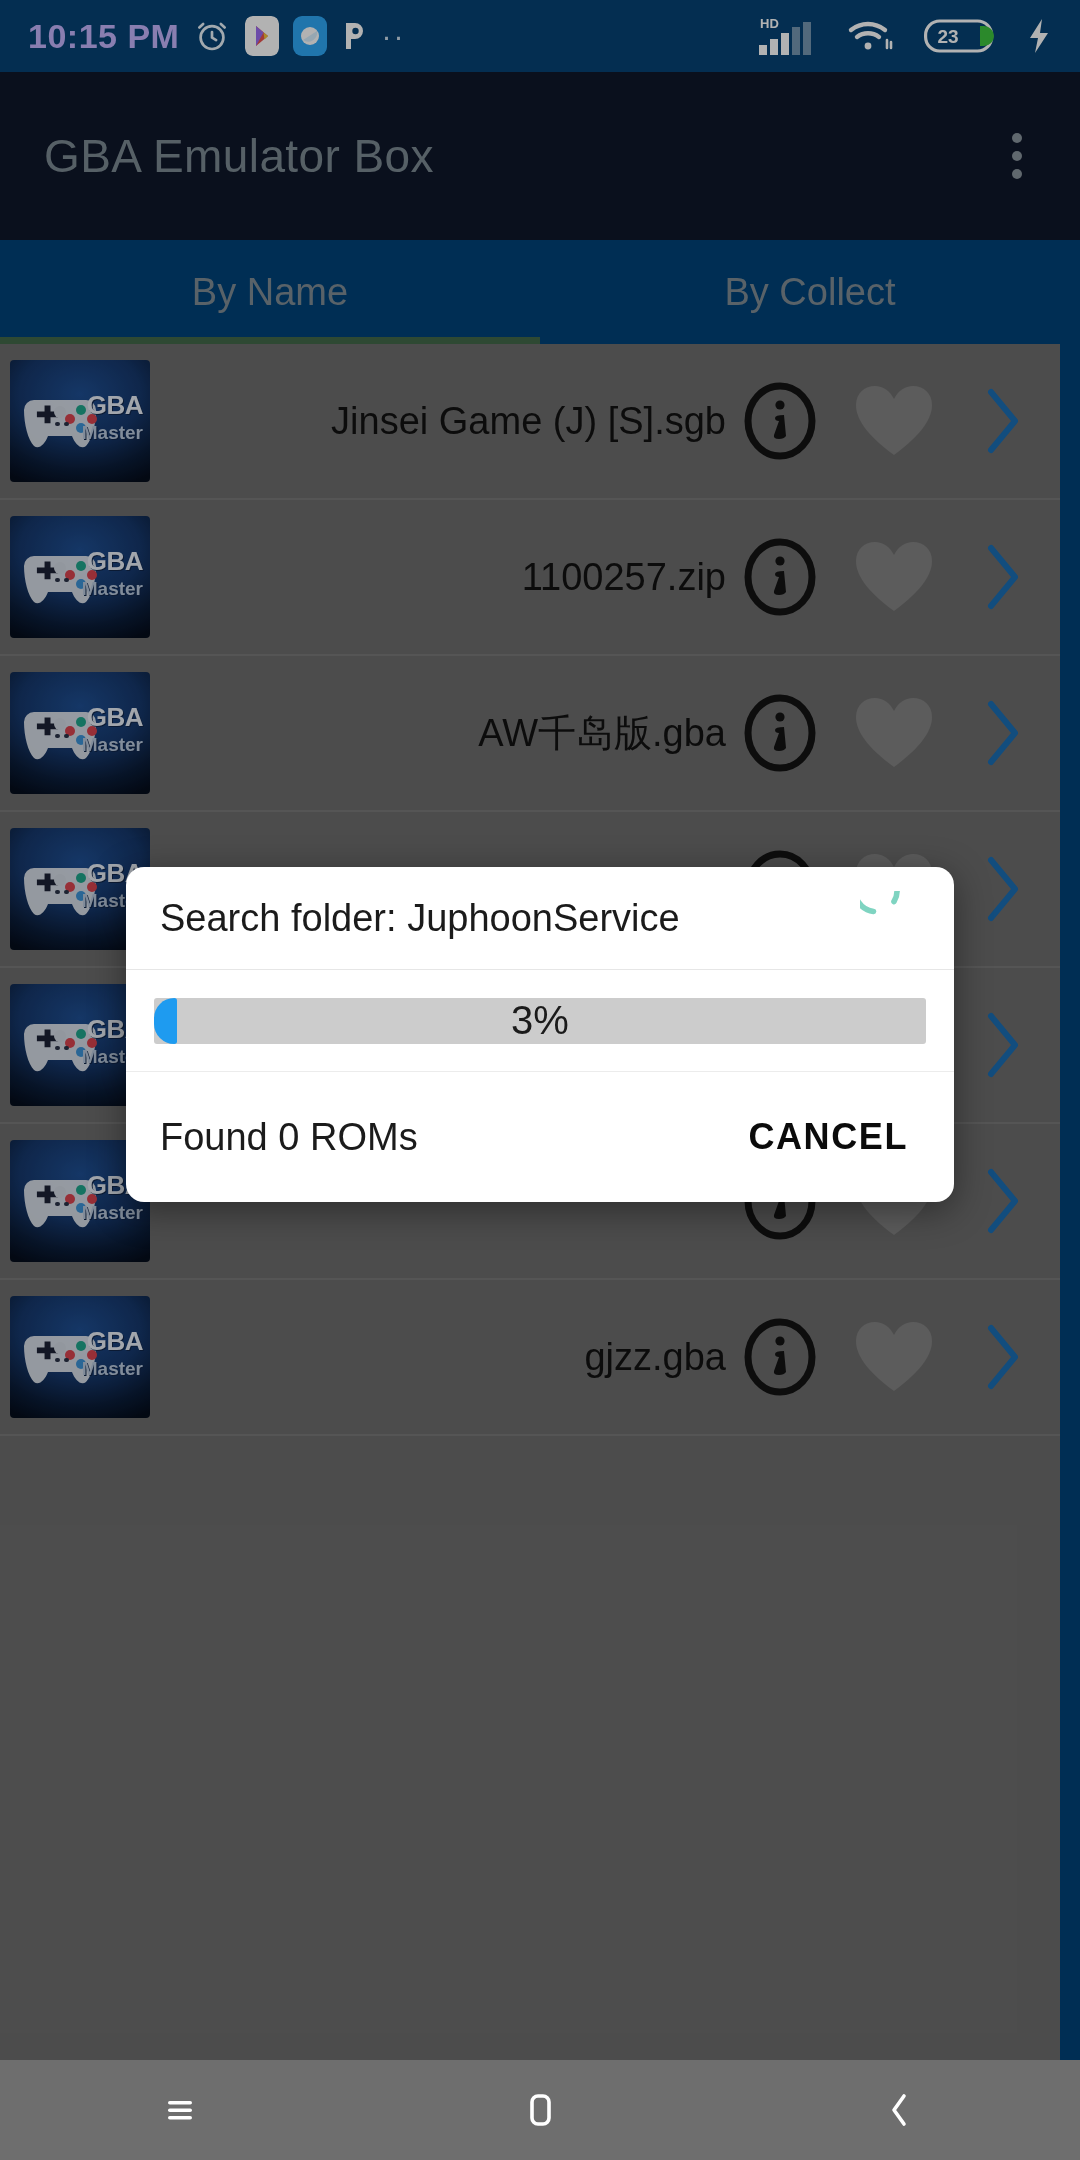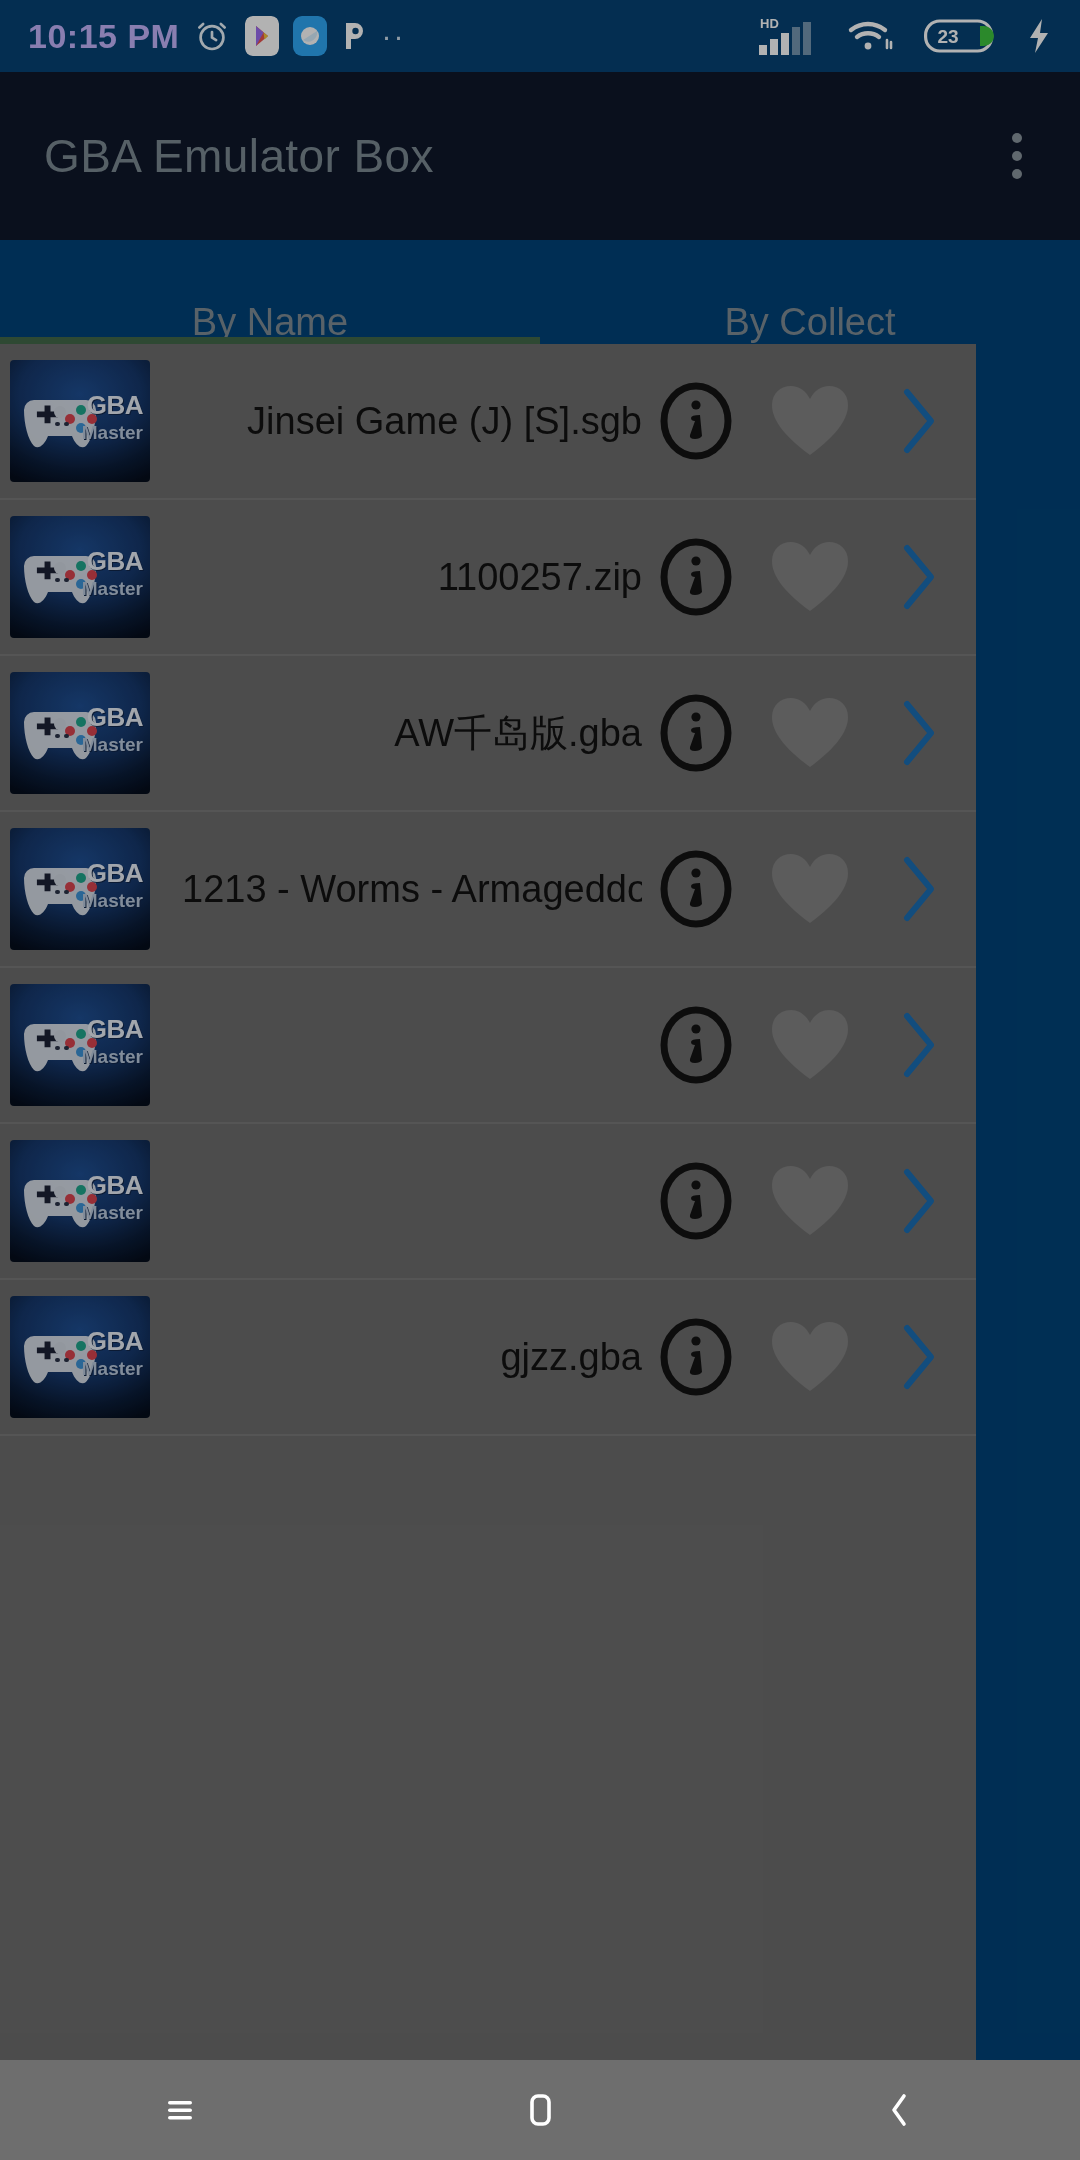--- a/index.html
+++ b/index.html
@@ -59,38 +59,37 @@
     background:#8a969e; display:block;
   }
 
   
   #tabs {
     position:absolute; top:240px; left:0;
     width:1080px; height:104px;
     background:#004379;
     display:flex;
     z-index:4;
-    align-items:flex-end;
   }
   .tab {
     flex:1; display:flex; align-items:center; justify-content:center;
     position:relative;
     color:#808d96;
     font-size:38px;
   }
   .tab.active::after {
     content:""; position:absolute; bottom:0; left:0;
     width:100%; height:7px;
     background:#43694a;
   }
 
   
   #list {
     position:absolute; top:344px; left:0;
-    width:976px; height:1716px;
+    width:1060px; height:1716px;
     background:#6e6e6e;
     z-index:3;
   }
   .row {
     position:relative;
     height:156px;
     display:flex; align-items:center;
     border-bottom:2px solid #7a7a7a;
     padding:0 0 0 10px;
   }
@@ -547,20 +546,42 @@
             <svg width="58" height="74" viewBox="0 0 58 74">
               <path d="M18 8 L42 37 L18 66" fill="none" stroke="#1a6fb5" stroke-width="6" stroke-linecap="round" stroke-linejoin="round"></path>
             </svg>
           </div>
         </div>
       </div>
     </div>
 
   <div id="scrim"></div>
 
+  <div id="dialog">
+    <div id="dlg-head">
+      <span id="dlg-title">Search folder: JuphoonService</span>
+      <span id="spinner">
+        <svg width="54" height="54" viewBox="0 0 54 54">
+          <path d="M34 10.5 A21 21 0 1 0 13.5 20.5" fill="none" stroke="#7fd4c1" stroke-width="5.6" stroke-linecap="round"></path>
+        </svg>
+      </span>
+    </div>
+
+    <div id="dlg-prog">
+      <div id="progtrack" style="background: rgb(204, 204, 204);">
+        <div id="progfill" style="width: 3%; background: rgb(30, 155, 240);"></div>
+        <span id="progtext">3%</span>
+      </div>
+    </div>
+
+    <div id="dlg-foot">
+      <span id="found-txt">Found 0 ROMs</span>
+      <button id="cancel-btn">CANCEL</button>
+    </div>
+  </div>
 
   <div id="navbar" style="background: rgb(110, 110, 110);">
     <div class="navbtn">
       <svg width="44" height="44" viewBox="0 0 44 44">
         <rect x="10" y="13" width="24" height="3.6" rx="1.8" fill="#ffffff"></rect>
         <rect x="10" y="20.5" width="24" height="3.6" rx="1.8" fill="#ffffff"></rect>
         <rect x="10" y="28" width="24" height="3.6" rx="1.8" fill="#ffffff"></rect>
       </svg>
     </div>
     <div class="navbtn">

